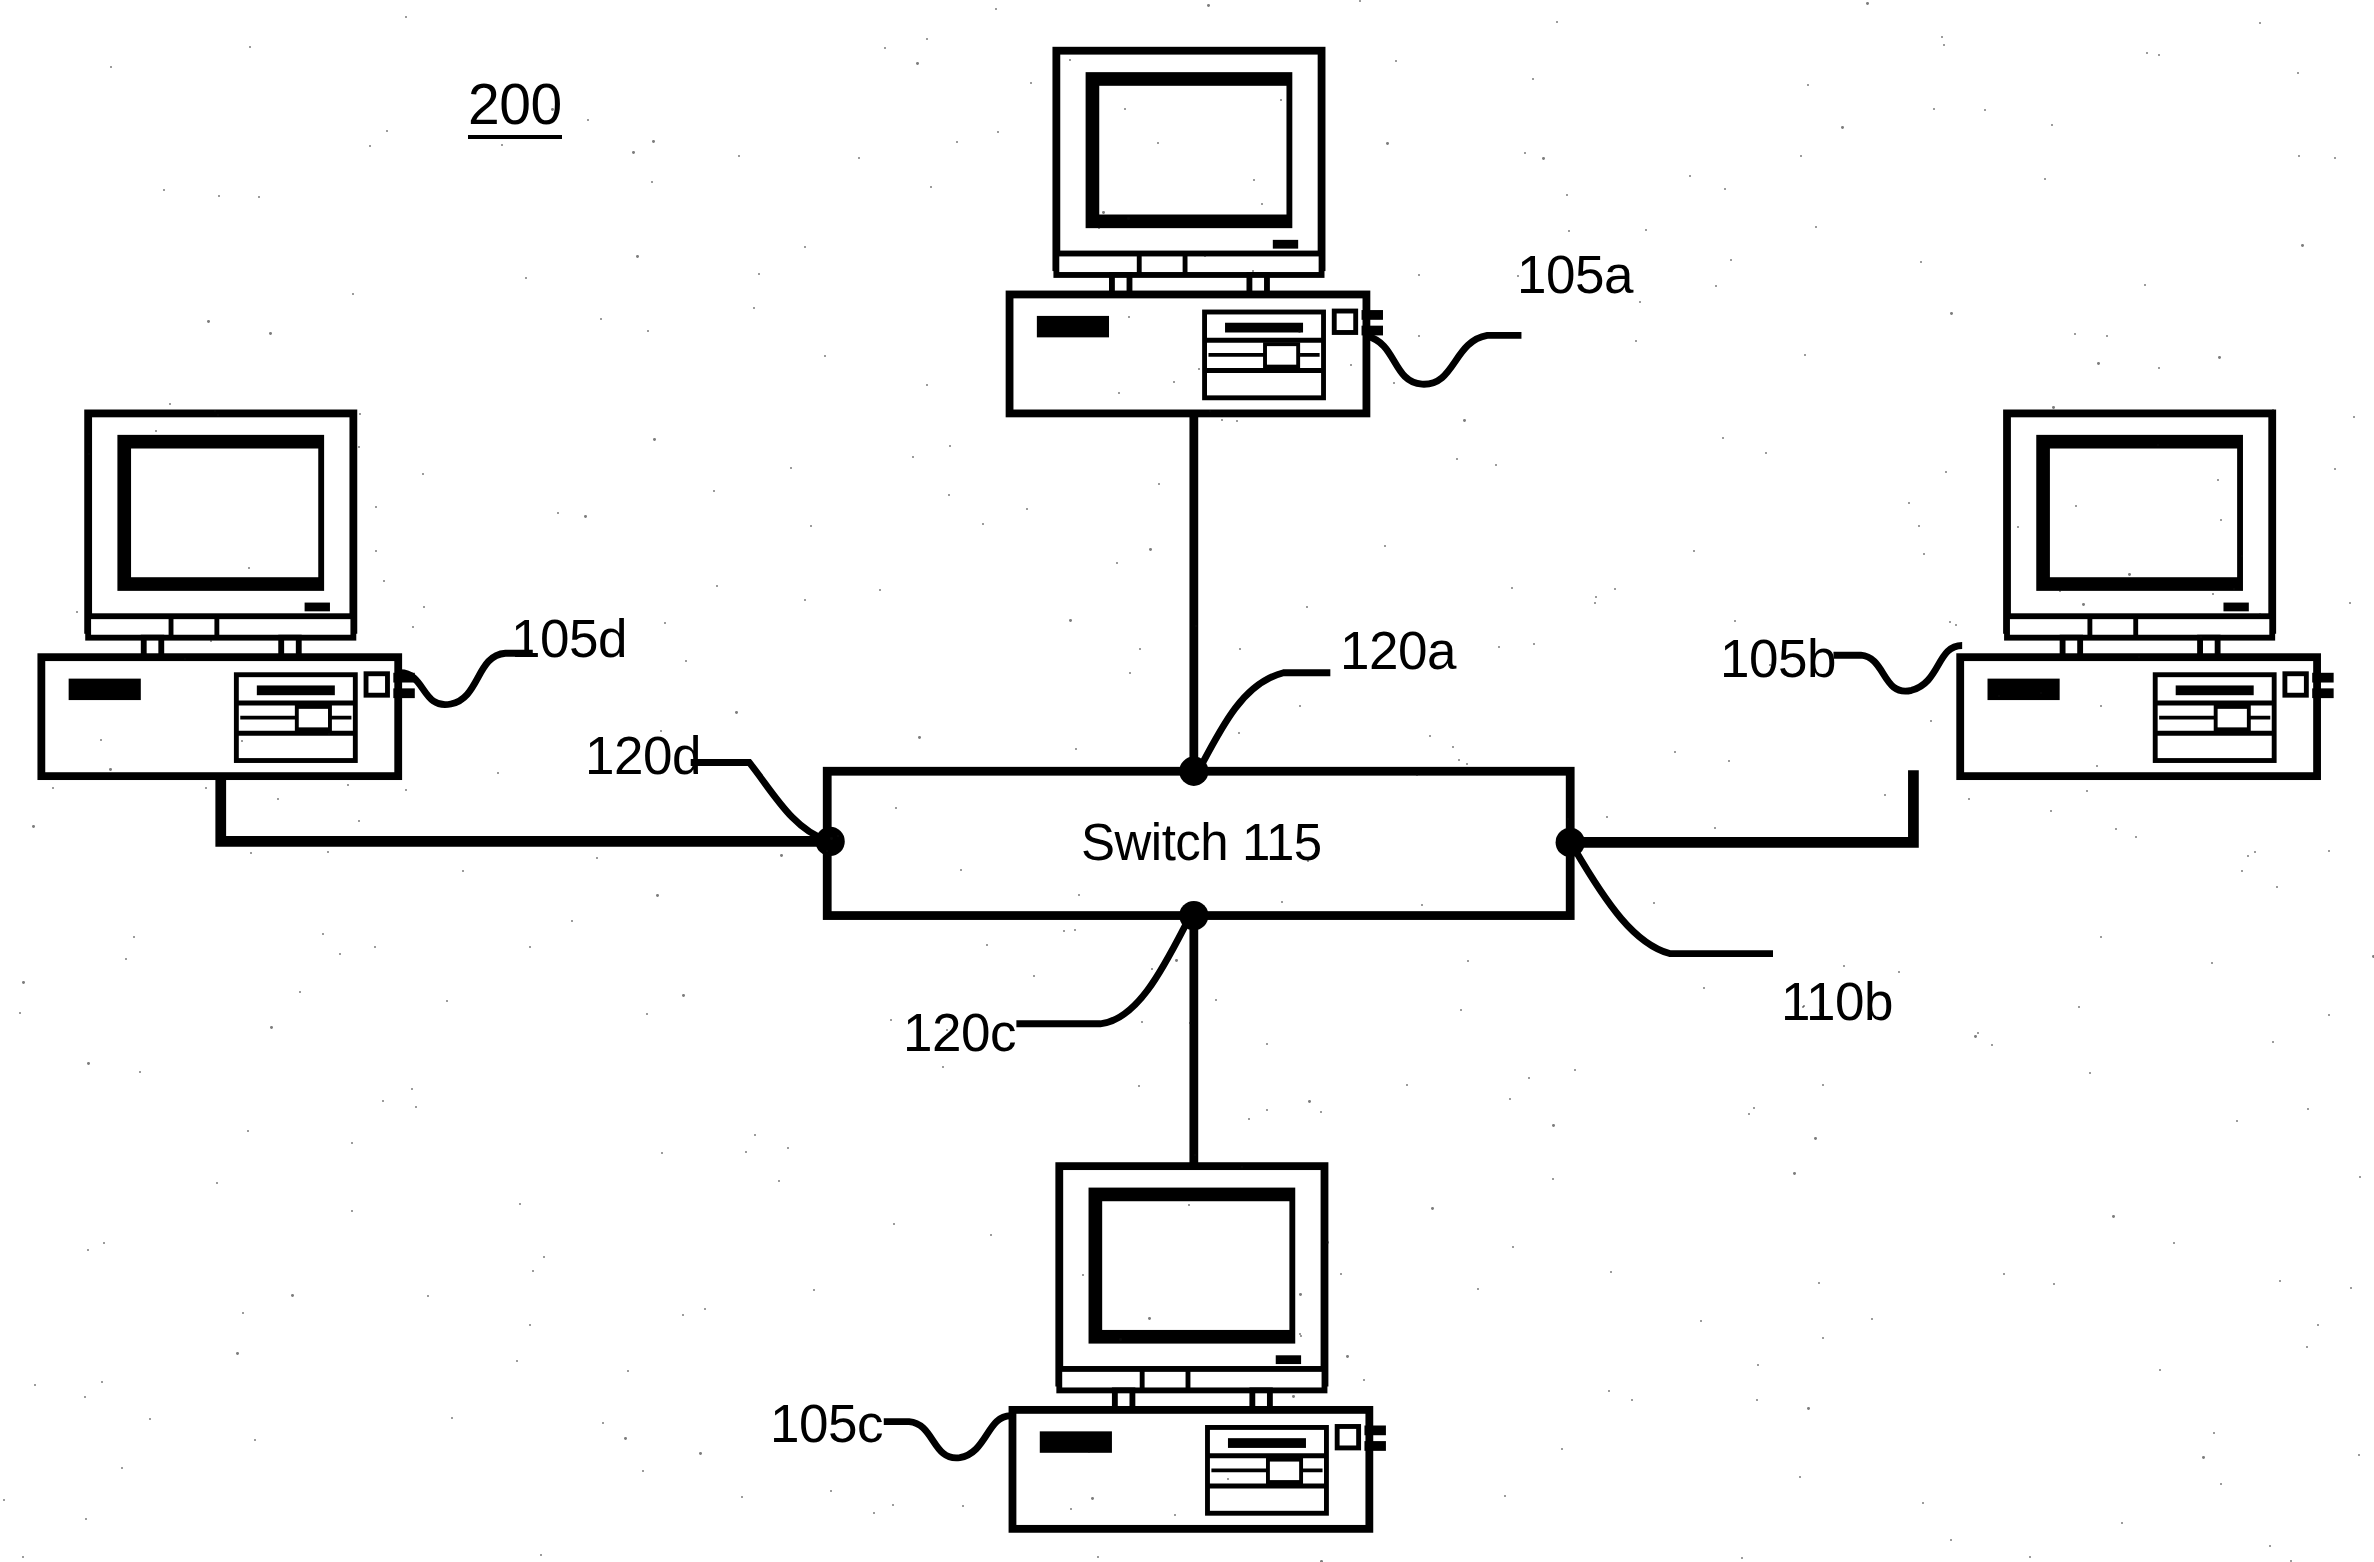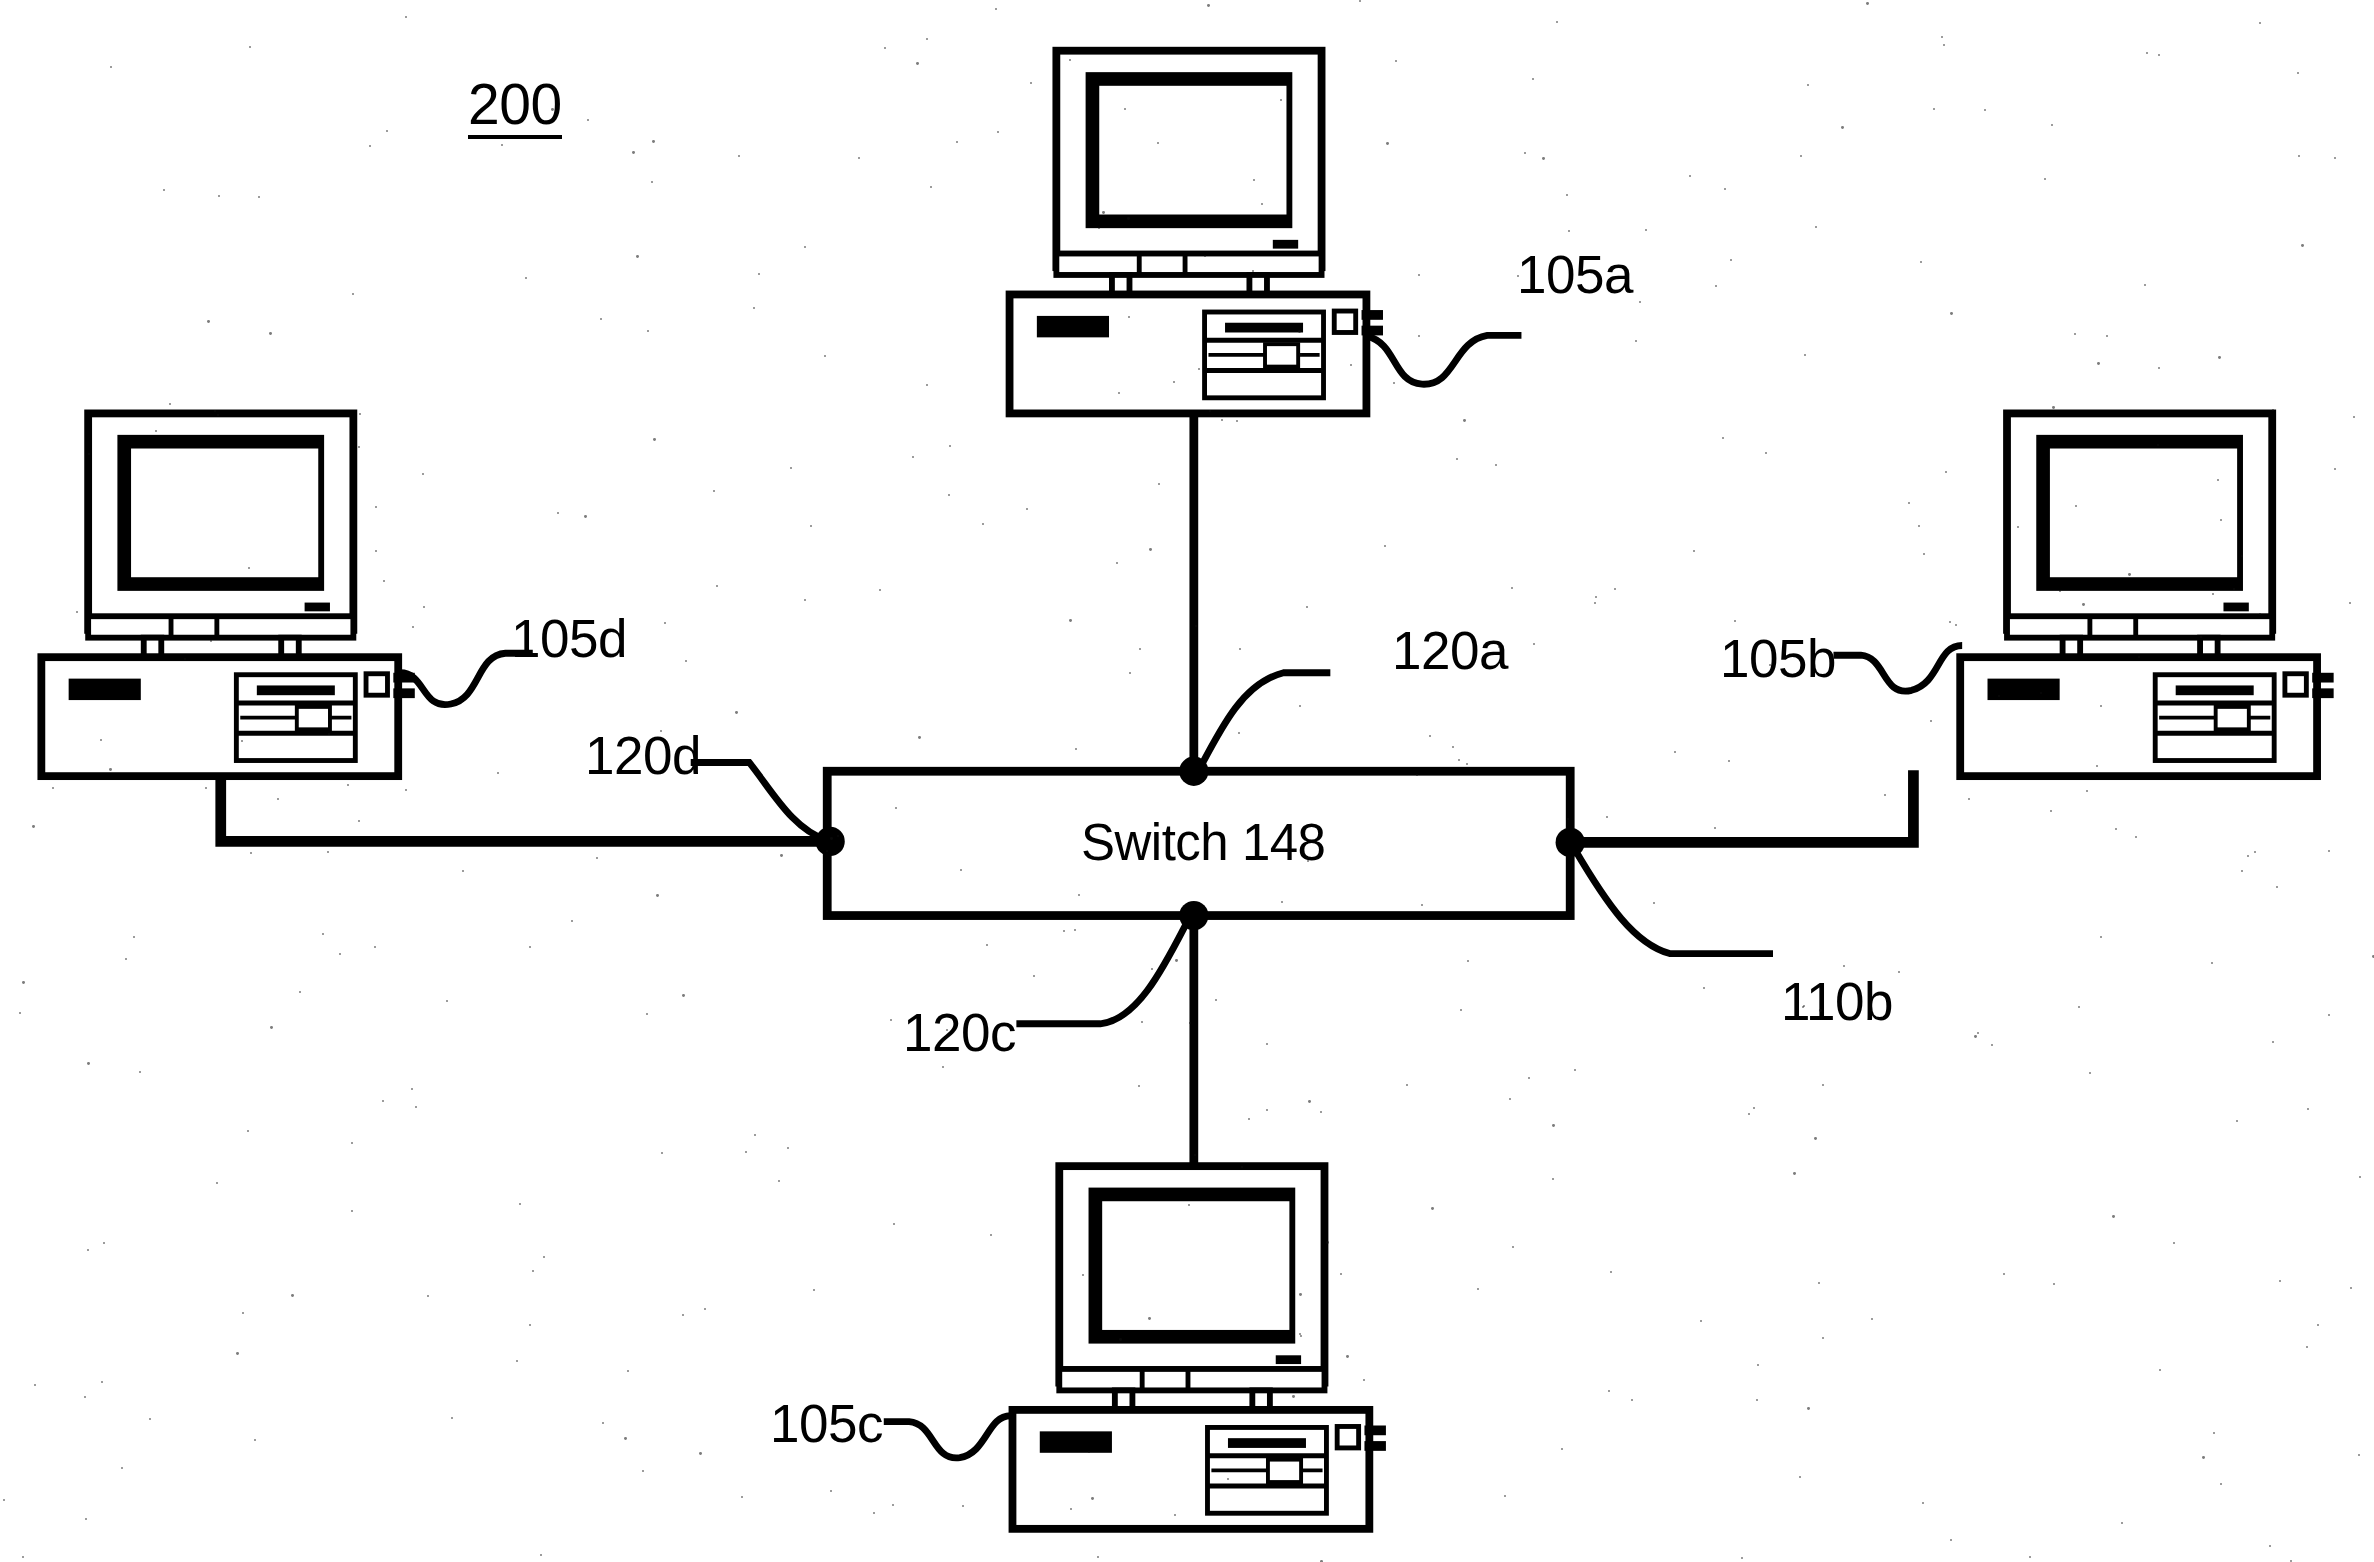--- a/index.html
+++ b/index.html
@@ -144,31 +144,31 @@
 
     <path d="M 1614,870 C 1648,928 1676,968 1712,978 L 1818,978" fill="none" stroke="#000" stroke-width="7"></path>
 
     <path d="M 1220,940 C 1196,986 1168,1046 1128,1050 L 1042,1050" fill="none" stroke="#000" stroke-width="7"></path>
 
     <path d="M 848,862 C 812,850 792,812 768,782 L 708,782" fill="none" stroke="#000" stroke-width="7"></path>
   </svg>
 
   <div class="lbl fig-num" style="left:468px; top:76px;">200</div>
 
-  <div class="lbl switch-label" style="left:1081px; top:817px;">Switch 148</div>
+  <div class="lbl switch-label" style="left:1081px; top:817px;">Switch 115</div>
 
   <div class="lbl ref-num" style="left:1517px; top:248px;">105a</div>
 
   <div class="lbl ref-num" style="left:1720px; top:632px;">105b</div>
 
   <div class="lbl ref-num" style="left:770px; top:1397px;">105c</div>
 
   <div class="lbl ref-num" style="left:511px; top:612px;">105d</div>
 
-  <div class="lbl ref-num" style="left:1392px; top:624px;">120a</div>
+  <div class="lbl ref-num" style="left:1340px; top:624px;">120a</div>
 
   <div class="lbl ref-num" style="left:1781px; top:975px;">110b</div>
 
   <div class="lbl ref-num" style="left:903px; top:1006px;">120c</div>
 
   <div class="lbl ref-num" style="left:585px; top:729px;">120d</div>
 
   <div id="speckles">
       <span class="speckle" style="left:87px;top:1062px;width:2.9px;height:2.9px;"></span>
       <span class="speckle" style="left:1955px;top:624px;width:2px;height:2px;"></span>

